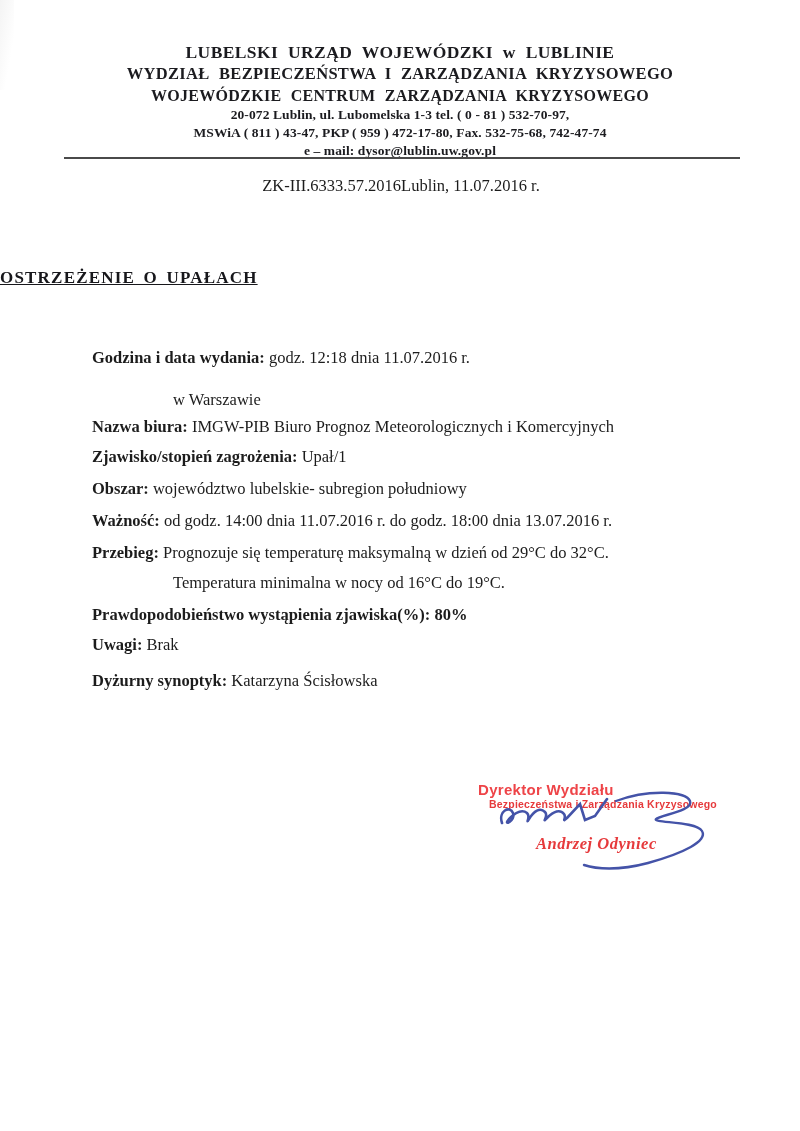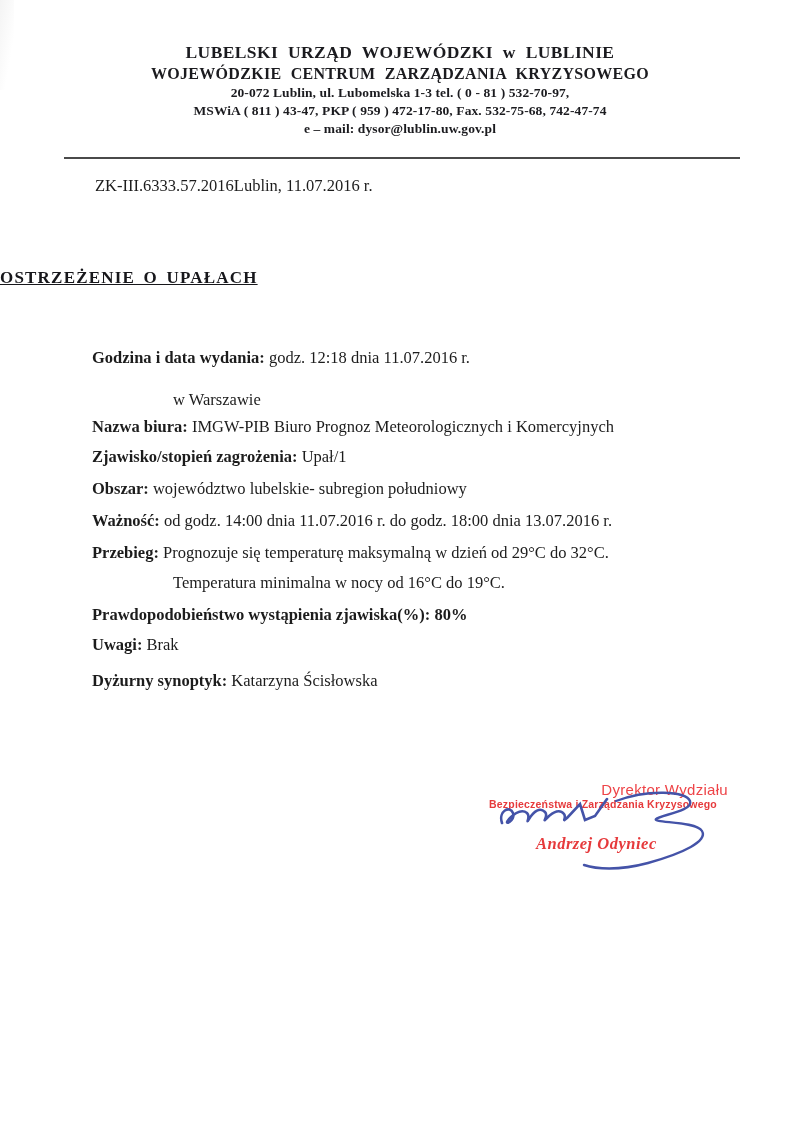--- a/index.html
+++ b/index.html
@@ -27,21 +27,21 @@
   .lh-rule {
     position: absolute;
     top: 157px; left: 64px; width: 676px;
     border-top: 2px solid #4a4a4a;
   }
   
   .ref-row {
     position: absolute;
     top: 176px; left: 95px; right: 93px;
     display: flex;
-    justify-content: flex-start;
+    justify-content: center;
     font-size: 16.5px;
   }
   
   .doc-title {
     position: absolute;
     top: 268px; left: 0; right: 0;
     text-align: left;
     font-size: 17px;
     font-weight: bold;
     letter-spacing: 1.2px;
@@ -64,23 +64,23 @@
   .mb-15 { margin-bottom: 15px; }
   .bold-val { font-weight: bold; }
   
   .sig-block {
     position: absolute;
     top: 781px; left: 478px;
     width: 250px; height: 100px;
   }
   .stamp-line1 {
     position: absolute; top: 0; left: 0; right: 0;
-    text-align: right;
+    text-align: left;
     font-family: "Liberation Sans", sans-serif;
-    font-weight: normal;
+    font-weight: bold;
     font-size: 15px;
     letter-spacing: 0.3px;
   }
   .stamp-line2 {
     position: absolute; top: 17px; left: 0; right: 0;
     text-align: center;
     font-family: "Liberation Sans", sans-serif;
     font-weight: bold;
     font-size: 10.5px;
     letter-spacing: 0.2px;
@@ -110,20 +110,21 @@
 </style>
 </head>
 <body>
 
 <div class="page">
 
   <div class="scan-corner"></div>
 
   <div class="letterhead">
     <div class="lh-line1">LUBELSKI URZĄD WOJEWÓDZKI w LUBLINIE</div>
+    <div class="lh-line2">WYDZIAŁ BEZPIECZEŃSTWA I ZARZĄDZANIA KRYZYSOWEGO</div>
     <div class="lh-line3">WOJEWÓDZKIE CENTRUM ZARZĄDZANIA KRYZYSOWEGO</div>
     <div class="lh-small">20-072 Lublin, ul. Lubomelska 1-3   tel. ( 0 - 81 ) 532-70-97,</div>
     <div class="lh-small">MSWiA ( 811 ) 43-47,  PKP ( 959 ) 472-17-80,  Fax.  532-75-68, 742-47-74</div>
     <div class="lh-small">e – mail: dysor@lublin.uw.gov.pl</div>
   </div>
   <div class="lh-rule"></div>
 
   <div class="ref-row">
     <span>ZK-III.6333.57.2016</span>
     <span>Lublin, 11.07.2016 r.</span>

